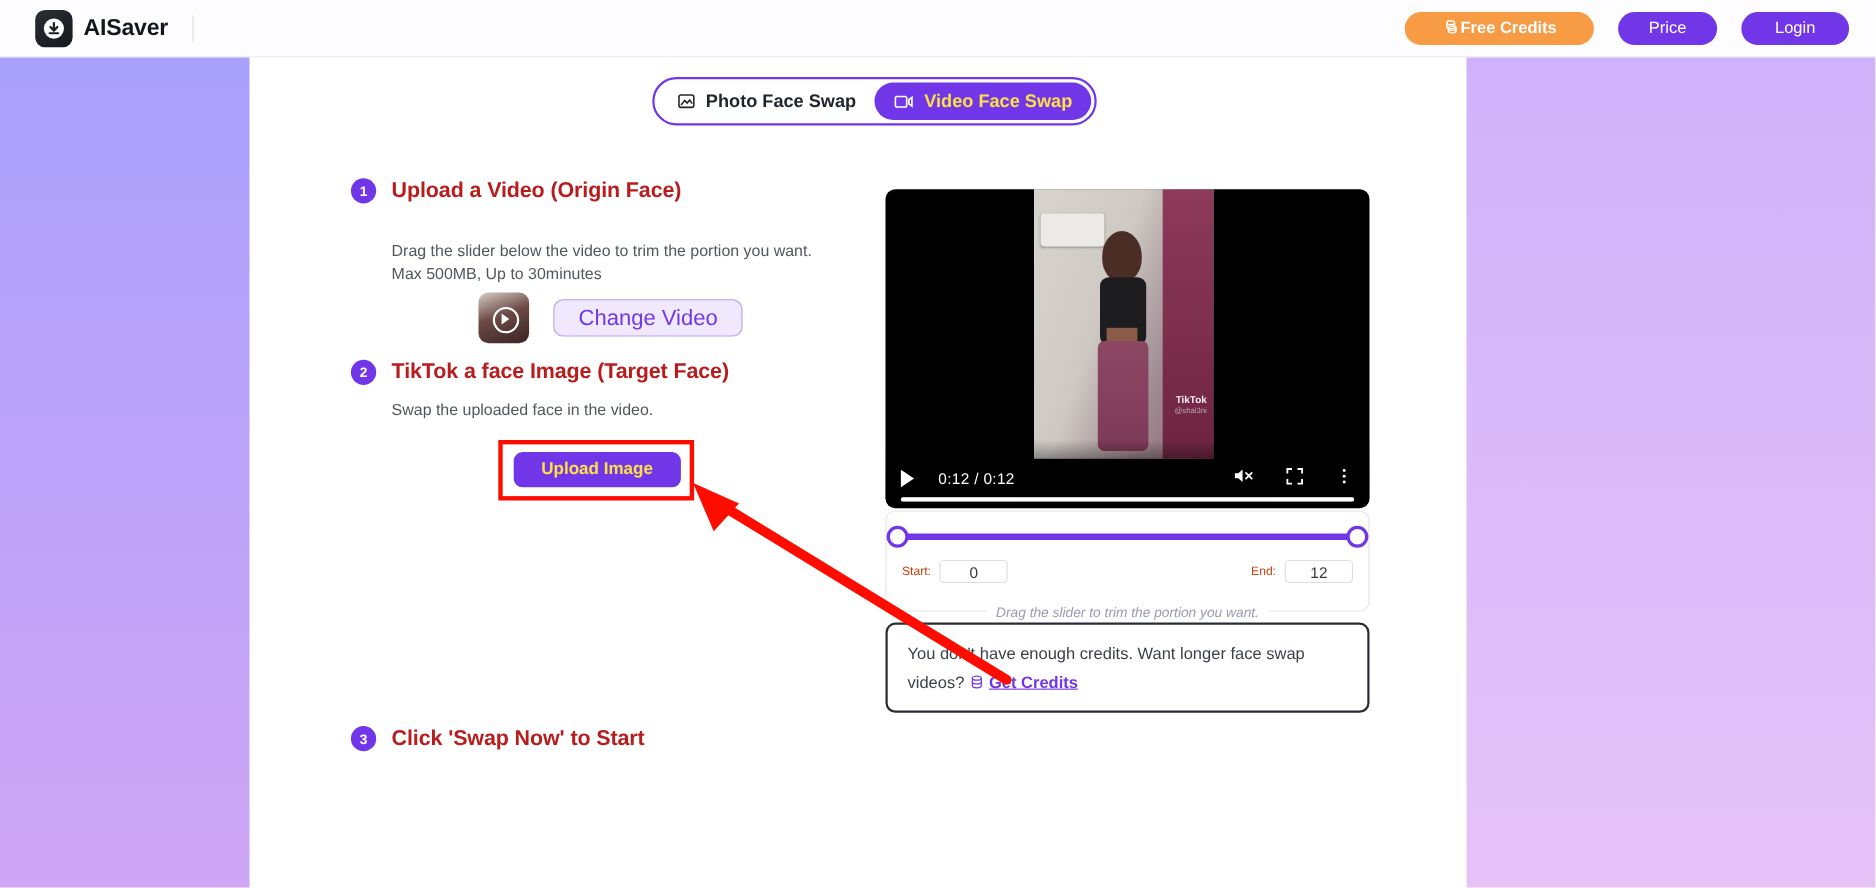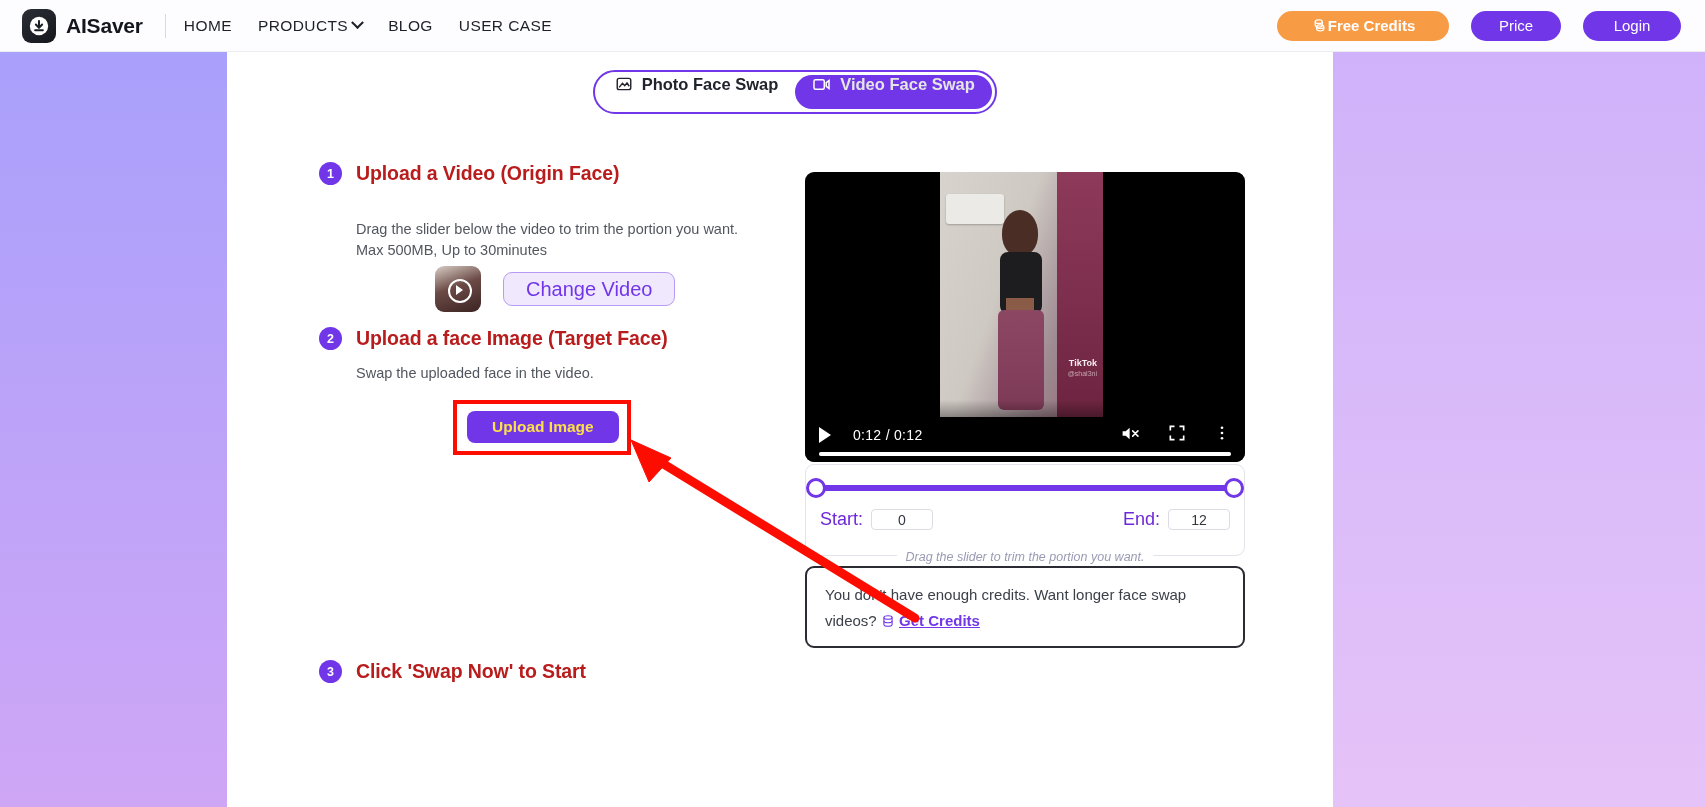--- a/index.html
+++ b/index.html
@@ -12,21 +12,21 @@
   #page { position: relative; width: 1705px; height: 807px; background:#fff; }
 
   
   .header {
     position: absolute; top:0; left:0; width:1705px; height:52px;
     background:#fdfdff;
     border-bottom:1px solid #ececf3;
     display:flex; align-items:center;
     z-index: 40;
   }
-  .logo-wrap { display:flex; align-items:center; margin-left:22px; }
+  .logo-wrap { display:flex; align-items:center; margin-left:32px; }
   .logo-mark {
     width:34px; height:34px; border-radius:9px;
     background: linear-gradient(145deg,#2b2f36 0%, #14171c 100%);
     display:flex; align-items:center; justify-content:center;
   }
   .logo-text { font-size:21px; font-weight:bold; color:#13161c; margin-left:10px; letter-spacing:-0.2px;}
   .vdiv { width:1px; height:24px; background:#d9d9e3; margin:0 18px 0 22px; }
   .nav { display:flex; align-items:center; gap:26px; }
   .nav-item {
     font-size:15.5px; color:#1d2028; letter-spacing:0.4px;
@@ -67,25 +67,25 @@
   
   .tabs {
     position:absolute; left:366px; top:18px;
     width:404px; height:44px;
     border:2px solid #7036e8; border-radius:24px;
     background:#fff; display:flex; align-items:center;
     padding:3px;
   }
   .tab {
     flex:1; height:100%; border-radius:20px;
-    display:flex; align-items:flex-start; justify-content:center; gap:9px;
+    display:flex; align-items:center; justify-content:center; gap:9px;
     font-size:16.5px; font-weight:bold; cursor:pointer;
     color:#21242c;
   }
-  .tab.active { background:#7036e8; color:#e5e5e5; }
+  .tab.active { background:#7036e8; color:#fde047; }
   .tab-ico { display:flex; align-items:center; }
 
   
   .step-row { display:flex; align-items:center; gap:14px; }
   .badge {
     width:23px; height:23px; border-radius:50%;
     background:#7036e8; color:#fff; font-size:12.5px; font-weight:bold;
     display:flex; align-items:center; justify-content:center; flex:0 0 auto;
   }
   .step-title { font-size:19.5px; font-weight:bold; color:#b91c1c; letter-spacing:-0.1px;}
@@ -195,21 +195,21 @@
   .knob {
     position:absolute; top:-7px; width:20px; height:20px; border-radius:50%;
     background:#fff; border:3px solid #7036e8; cursor:pointer;
   }
   .knob.left { left:-10px; } .knob.right { right:-10px; }
   .trim-fields {
     position:absolute; left:14px; right:14px; top:44px;
     display:flex; align-items:center; justify-content:space-between;
   }
   .fld-group { display:flex; align-items:center; gap:8px; }
-  .fld-label { font-size:18px; color:#6d28d9; }
+  .fld-label { font-size:11px; color:#c2410c; }
   .fld-input {
     width:62px; height:21px; border:1px solid #dcdce4; border-radius:4px;
     background:#fff; text-align:center; font-size:14px; color:#33373f;
     font-family:"Liberation Sans", sans-serif; outline:none;
   }
   .trim-hint {
     position:absolute; left:0; right:0; bottom:-9px;
     text-align:center; font-size:12.5px; color:#9a9ab4;font-style:italic;
   }
   .trim-hint span { background:#fff; padding:0 8px; }
@@ -233,35 +233,20 @@
       <div class="logo-mark">
         <svg width="22" height="22" viewBox="0 0 24 24">
           <circle cx="12" cy="12" r="10" fill="#ffffff"></circle>
           <path d="M12 6.5 L12 13.2 M8.6 10.4 L12 14 L15.4 10.4" stroke="#1b1e24" stroke-width="2.2" fill="none" stroke-linecap="round" stroke-linejoin="round"></path>
           <path d="M7.8 16.6 L16.2 16.6" stroke="#1b1e24" stroke-width="2.2" stroke-linecap="round"></path>
         </svg>
       </div>
       <div class="logo-text">AISaver</div>
     </div>
     <div class="vdiv"></div>
-    <nav class="nav">
-      <div class="nav-item">
-        <span>HOME</span>
-      </div>
-      <div class="nav-item">
-        <span>PRODUCTS</span>
-        <span class="chev"></span>
-      </div>
-      <div class="nav-item">
-        <span>BLOG</span>
-      </div>
-      <div class="nav-item">
-        <span>USER CASE</span>
-      </div>
-    </nav>
     <div class="header-right">
       <button class="btn-credits">
         <span>
           <svg width="17" height="17" viewBox="0 0 24 24" fill="none" stroke="#ffffff" stroke-width="1.8">
             <ellipse cx="11" cy="8" rx="5" ry="2.6"></ellipse>
             <path d="M6 8v5c0 1.4 2.2 2.6 5 2.6s5-1.2 5-2.6V8"></path>
             <ellipse cx="13" cy="15" rx="5" ry="2.6"></ellipse>
             <path d="M8 15v3.4c0 1.4 2.2 2.6 5 2.6s5-1.2 5-2.6V15"></path>
           </svg>
         </span>
@@ -309,21 +294,21 @@
 
     <div class="video-pick">
       <div class="thumb">
         <div class="ptri"></div>
       </div>
       <button class="btn-change">Change Video</button>
     </div>
 
     <div class="step-row" id="step2">
       <div class="badge">2</div>
-      <div class="step-title">Upload a face Image (Target Face)</div>
+      <div class="step-title">TikTok a face Image (Target Face)</div>
     </div>
     <div class="step-desc" id="step2-desc">Swap the uploaded face in the video.</div>
 
     <div class="upload-hl"></div>
     <button class="btn-upload">Upload Image</button>
 
     <svg class="arrow-svg" width="300" height="200" viewBox="0 0 300 200">
       <g stroke="#fd0d00" fill="#fd0d00">
         <line x1="288" y1="180" x2="30" y2="22" stroke-width="9" stroke-linecap="round"></line>
         <polygon points="4,2 44,20 22,44"></polygon>

